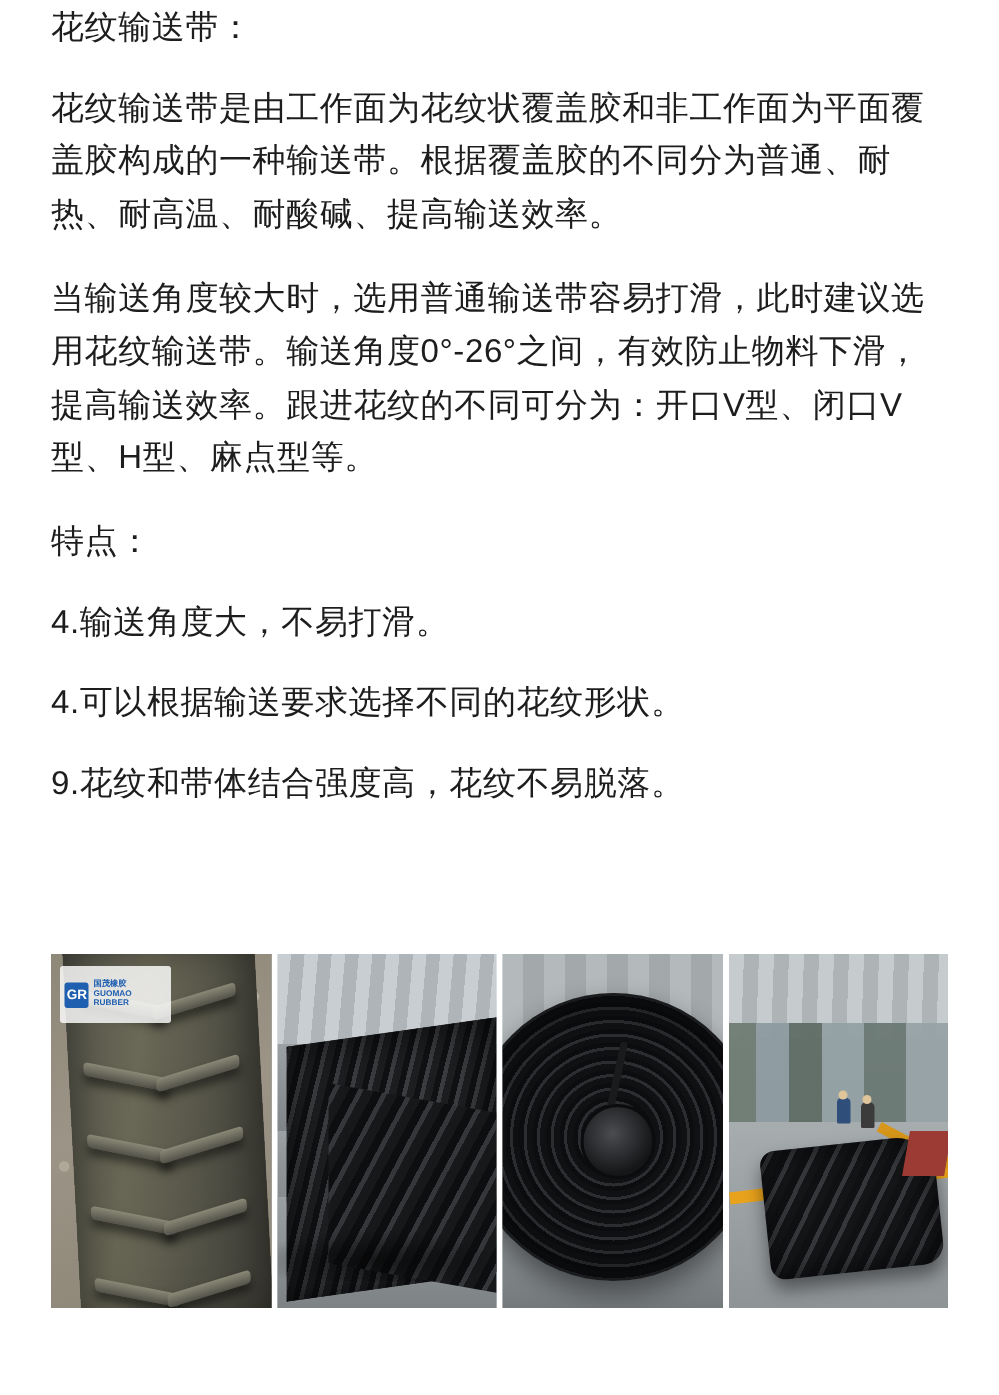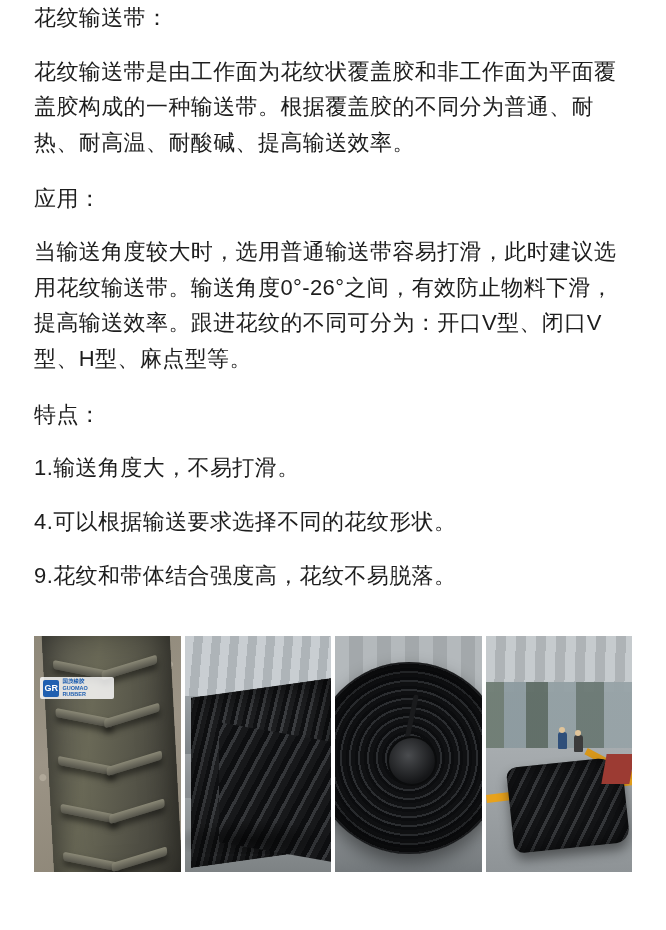--- a/index.html
+++ b/index.html
@@ -100,29 +100,28 @@
     height: 9px;
     background: linear-gradient(#8a8876, #54534a);
     border-radius: 3px;
     box-shadow: 0 5px 6px rgba(0,0,0,.5);
   }
   .p1 .chev::before { left: 0; transform: skewY(14deg); }
   .p1 .chev::after  { right: 0; transform: skewY(-14deg); }
   .p1 .logo {
     position: absolute;
     left: 6px; top: 8px;
-    width: 74px; height: 22px;
+    width: 74px; height: 38px;
     background: rgba(255,255,255,.82);
     border-radius: 2px;
     display: flex;
     align-items: center;
     gap: 3px;
     padding: 0 3px;
     box-sizing: border-box;
-    margin-top: 33px;
   }
   .p1 .logo .mark {
     width: 17px; height: 17px;
     background: #1f5fb0;
     color: #fff;
     font-size: 9px;
     font-weight: bold;
     display: flex;
     align-items: center;
     justify-content: center;
@@ -279,24 +278,23 @@
 </style>
 </head>
 <body>
 
 <div class="page">
 
 
   <div class="body-text">
     <p class="para tight">花纹输送带：</p>
     <p class="para">花纹输送带是由工作面为花纹状覆盖胶和非工作面为平面覆盖胶构成的一种输送带。根据覆盖胶的不同分为普通、耐热、耐高温、耐酸碱、提高输送效率。</p>
-    <p class="para tight">应用：</p>
     <p class="para">当输送角度较大时，选用普通输送带容易打滑，此时建议选用花纹输送带。输送角度0°-26°之间，有效防止物料下滑，提高输送效率。跟进花纹的不同可分为：开口V型、闭口V型、H型、麻点型等。</p>
     <p class="para tight">特点：</p>
-    <p class="para tight">1.输送角度大，不易打滑。</p>
+    <p class="para tight">4.输送角度大，不易打滑。</p>
     <p class="para tight">4.可以根据输送要求选择不同的花纹形状。</p>
     <p class="para tight">9.花纹和带体结合强度高，花纹不易脱落。</p>
   </div>
 
   <div class="gallery">
 
     <div class="photo p1">
       <div class="gravel"></div>
       <div class="belt">
         <div class="chev" style="top:38px;"></div>

